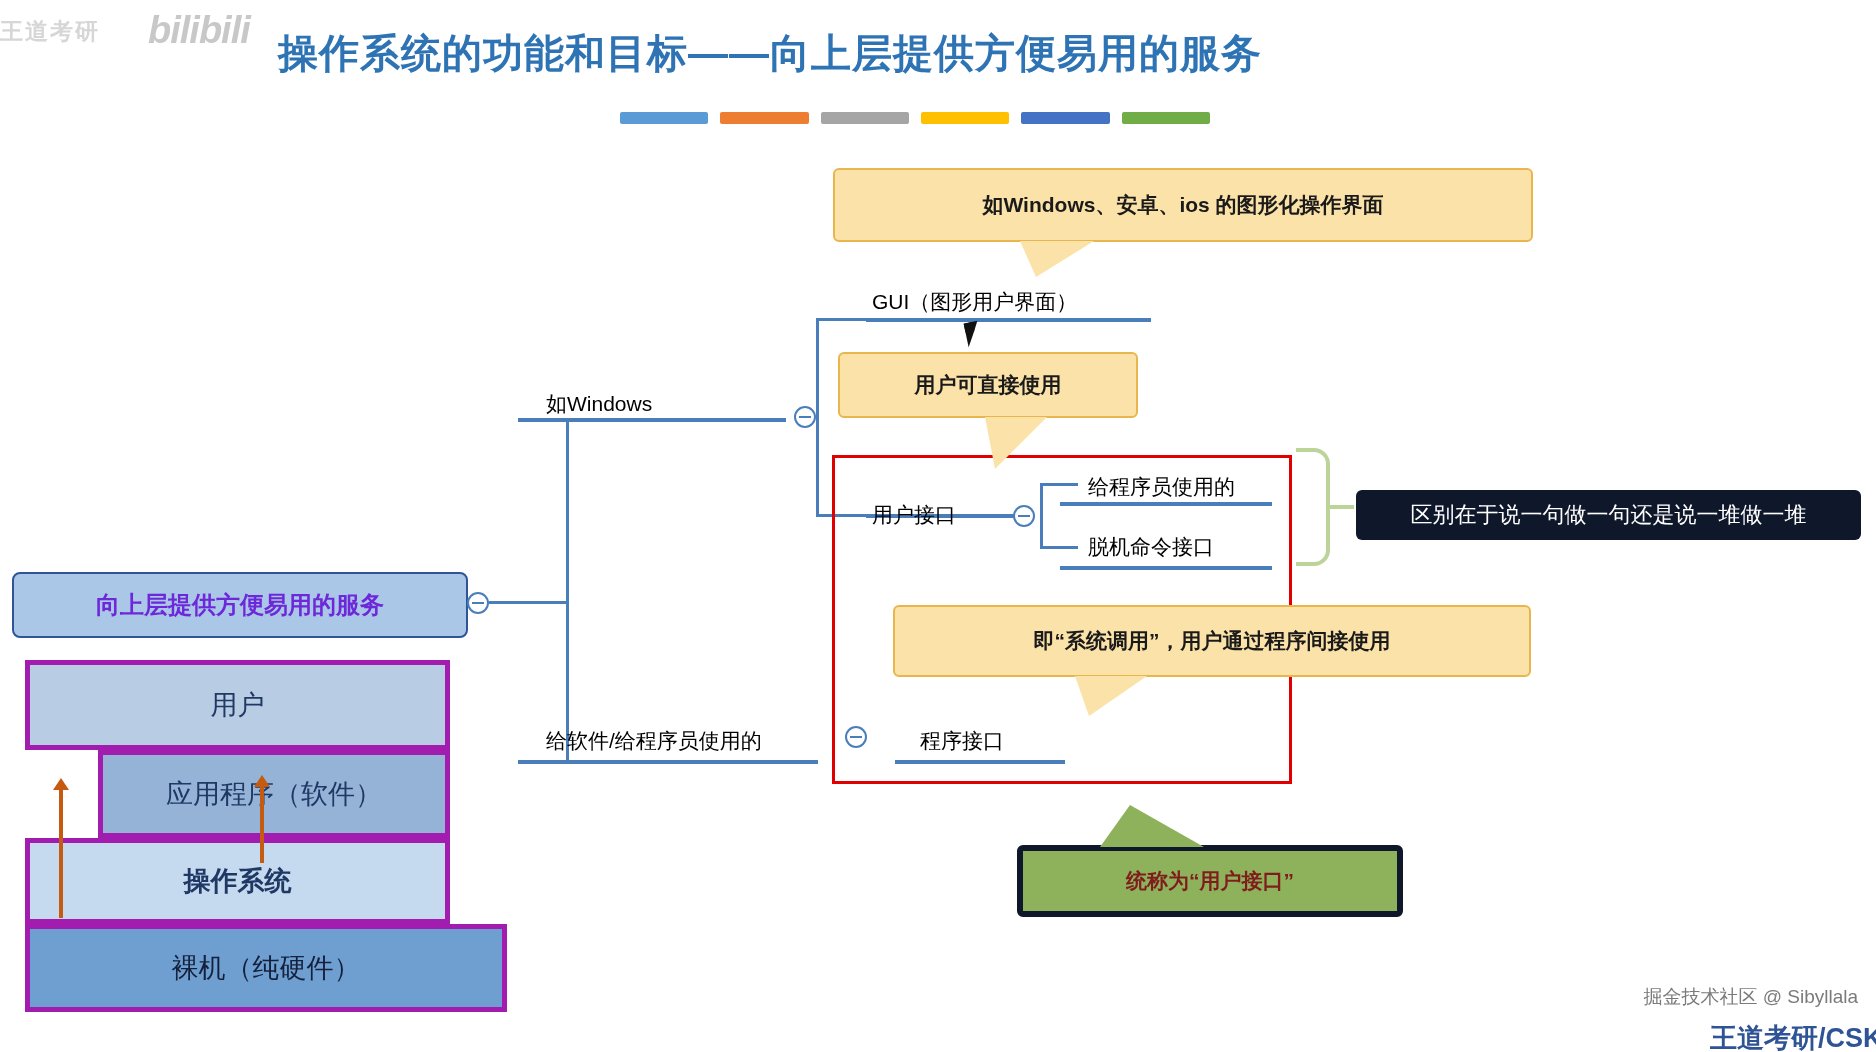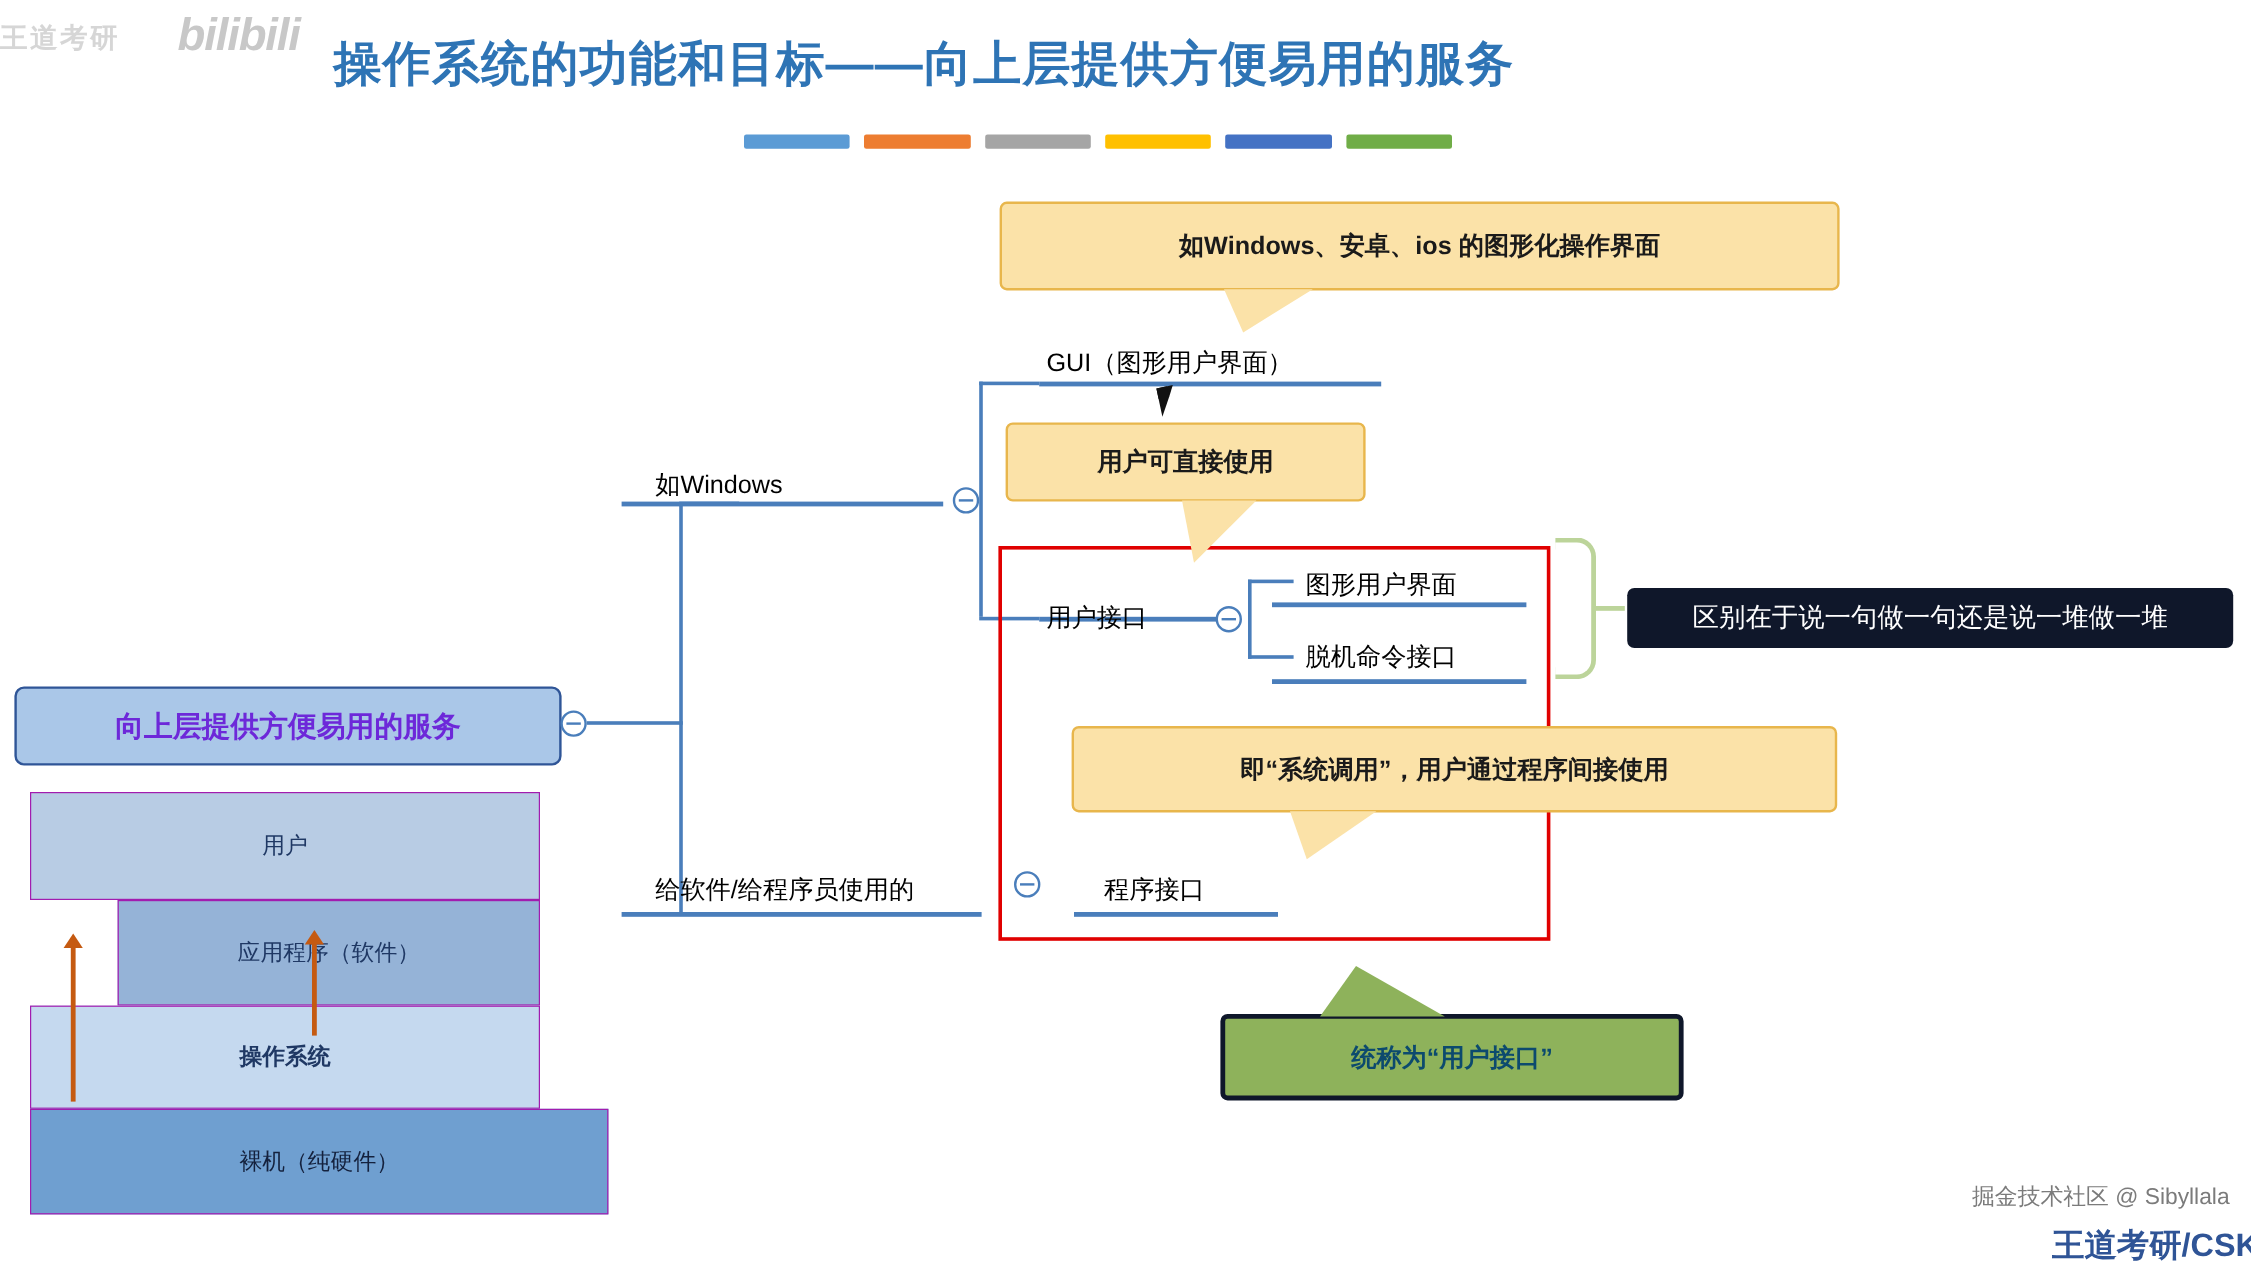--- a/index.html
+++ b/index.html
@@ -135,22 +135,22 @@
     border-radius: 6px;
     white-space: nowrap;
   }
   .bubble.yellow {
     background: #fbe2a8;
     border: 2px solid #e8b64c;
     color: #1a1a1a;
   }
   .bubble.green {
     background: #8eb25b;
-    border: 4px solid #0f172a;
-    color: #0c4a6e;
+    border: 6px solid #0f172a;
+    color: #7f1d1d;
   }
   .bubble.green-flat {
     background: #0f172a;
     color: #ffffff;
     border: none;
     font-weight: normal;
     font-size: 22px;
   }
 
   .tail {
@@ -186,22 +186,22 @@
 
   
   .stack { position: absolute; left: 25px; top: 660px; }
   .layer {
     position: absolute;
     box-sizing: border-box;
     display: flex;
     align-items: center;
     justify-content: center;
     color: #1f3864;
-    font-size: 19px;
-    border: 1px solid #a21caf;
+    font-size: 27px;
+    border: 5px solid #a21caf;
   }
   .layer-user {
     left: 0; top: 0; width: 425px; height: 90px;
     background: #b8cce4;
   }
   .layer-app {
     left: 73px; top: 90px; width: 352px; height: 88px;
     background: #95b3d7;
     color: #1f3864;
   }
@@ -280,21 +280,21 @@
 <div class="node-text" style="left:872px; top:288px;">GUI（图形用户界面）</div>
 
 <div class="branch-line" style="left:816px; top:514px; width:50px; height:3px;"></div>
 <div class="branch-line thick" style="left:866px; top:514px; width:150px;"></div>
 <div class="node-text" style="left:872px; top:501px;">用户接口</div>
 <div class="collapse-btn" style="left:1013px; top:505px;"></div>
 
 <div class="branch-line" style="left:1040px; top:483px; width:3px; height:66px;"></div>
 <div class="branch-line" style="left:1040px; top:483px; width:38px; height:3px;"></div>
 <div class="branch-line thick" style="left:1060px; top:502px; width:212px;"></div>
-<div class="node-text" style="left:1088px; top:473px;">图形用户界面</div>
+<div class="node-text" style="left:1088px; top:473px;">给程序员使用的</div>
 
 <div class="branch-line" style="left:1040px; top:546px; width:38px; height:3px;"></div>
 <div class="branch-line thick" style="left:1060px; top:566px;width:212px;"></div>
 <div class="node-text" style="left:1088px; top:533px;">脱机命令接口</div>
 
 <div class="branch-line thick" style="left:895px; top:760px; width:170px;"></div>
 <div class="node-text" style="left:920px; top:727px;">程序接口</div>
 
 <div class="red-rect"></div>
 

